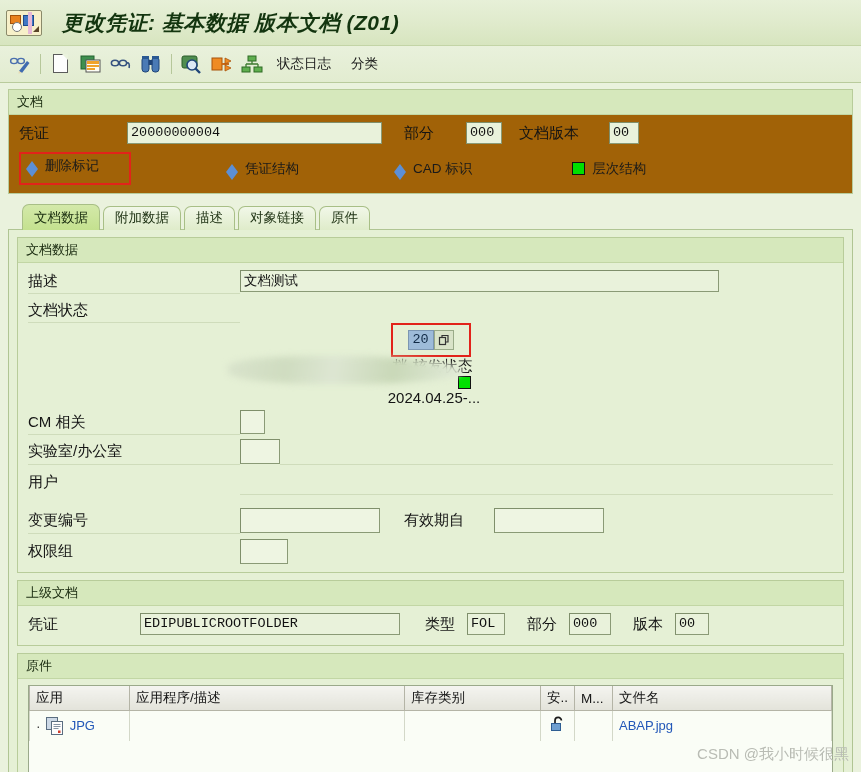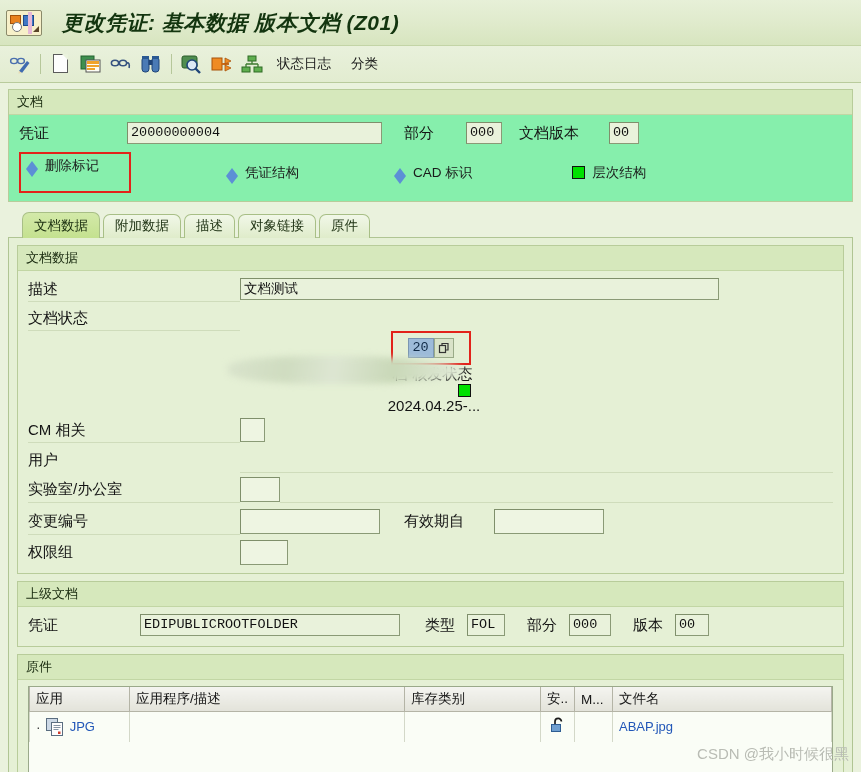--- a/index.html
+++ b/index.html
@@ -83,21 +83,21 @@
 
   
   .ic { position: relative; width: 22px; height: 20px; }
   .ic-page { width:15px;height:19px;background:#fdfdfd;border:1.4px solid #5b5b5b; }
   .ic-page:after{content:"";position:absolute;right:-1px;top:-1px;border-left:6px solid transparent;border-top:6px solid #eaf2dd;}
 
   
   .panel {
     margin: 6px 8px 0 8px;
     border: 1px solid #b8cc9a;
-    background: #86efac;
+    background: #a16207;
   }
   .panel-hd {
     background: #d6e8bc;
     border-bottom: 1px solid #c2d6a4;
     padding: 3px 8px;
     font-size: 13px;
     color: #18290e;
   }
   .panel-bd { padding: 8px 10px 10px 10px; }
 
@@ -124,21 +124,21 @@
     position:relative; top:-1px;
   }
   .diamond:after{
     content:"";position:absolute;left:-6px;top:8px;
     border-left:6px solid transparent;border-right:6px solid transparent;
     border-top:8px solid #5c8fd6;
   }
   .greensq { width:13px;height:13px;background:#00e000;border:1.5px solid #111;display:inline-block; }
 
   .btn-link { display:flex;align-items:center;gap:7px;font-size:13.5px;white-space:nowrap; }
-  .redbox { border:2px solid #e2231a; padding:3px 9px 16px 5px; }
+  .redbox { border:2px solid #e2231a; padding:3px 9px 8px 5px; }
 
   
   .tabs { display:flex; align-items:flex-end; margin:10px 0 0 22px; height:26px; position:relative; z-index:2;}
   .tab {
     height:24px; line-height:22px; padding:0 11px;
     font-size:13.5px;
     border:1px solid #a8bf86;
     border-bottom:none;
     border-radius:7px 7px 0 0;
     background:linear-gradient(to bottom,#f1f7e8,#dfecca);
@@ -347,32 +347,32 @@
         <span class="lbl" style="margin-left:4px;">档-核发状态</span>
         <span class="greensq" style="margin-left:68px;"></span>
         <span class="lbl" style="margin-left:7px;">2024.04.25-...</span>
       </div>
 
       <div class="row" style="margin-top:3px;">
         <span class="lbl" style="width:212px;border-bottom:1px solid #cfdcbb;align-self:stretch;line-height:25px;">CM 相关</span>
         <span class="fld empty" style="width:25px;height:24px;"></span>
       </div>
 
-      <div class="row" style="margin-top:3px;height:27px;">
-        <span class="lbl" style="width:212px;align-self:stretch;line-height:27px;">用户</span>
-        <span style="flex:1;border-bottom:1px solid #cfdcbb;align-self:stretch;"></span>
-      </div>
-
       <div class="row" style="margin-top:3px;">
         <span class="lbl" style="width:212px;border-bottom:1px solid #cfdcbb;align-self:stretch;line-height:26px;">实验室/办公室</span>
         <span class="fld empty" style="width:40px;height:25px;"></span>
         <span style="flex:1;border-bottom:1px solid #cfdcbb;align-self:stretch;"></span>
       </div>
 
-      <div class="row" style="margin-top:5px;">
+      <div class="row" style="margin-top:3px;height:27px;">
+        <span class="lbl" style="width:212px;align-self:stretch;line-height:27px;">用户</span>
+        <span style="flex:1;border-bottom:1px solid #cfdcbb;align-self:stretch;"></span>
+      </div>
+
+      <div class="row" style="margin-top:12px;">
         <span class="lbl" style="width:212px;border-bottom:1px solid #cfdcbb;align-self:stretch;line-height:26px;">变更编号</span>
         <span class="fld empty" style="width:140px;height:25px;"></span>
         <span class="lbl" style="margin-left:24px;width:90px;">有效期自</span>
         <span class="fld empty" style="width:110px;height:25px;"></span>
       </div>
 
       <div class="row" style="margin-top:4px;">
         <span class="lbl" style="width:212px;align-self:stretch;line-height:26px;">权限组</span>
         <span class="fld empty" style="width:48px;height:25px;"></span>
       </div>

